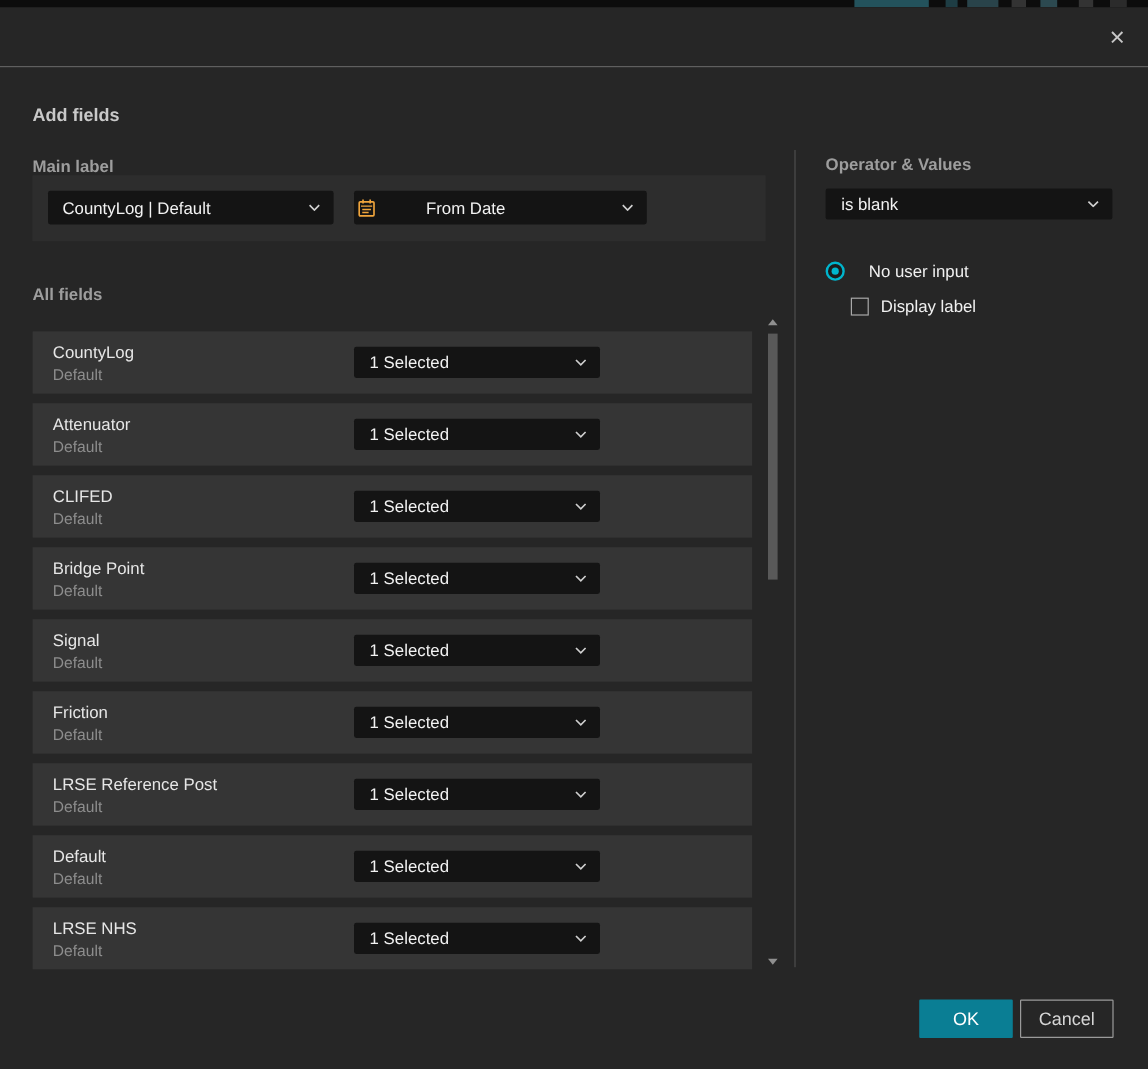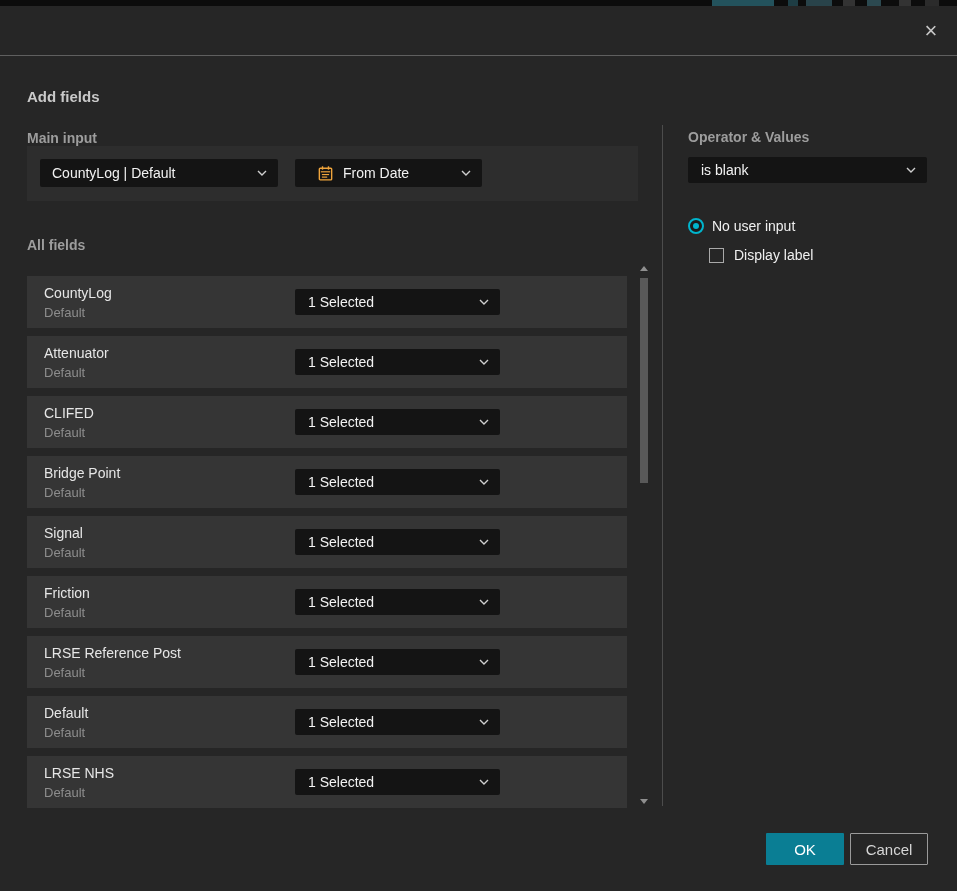--- a/index.html
+++ b/index.html
@@ -28,21 +28,21 @@
   .label-main-field { left:27px; top:124px; }
   .label-all-fields { left:27px; top:231px; }
 
   .main-panel { position:absolute; left:27px; top:140px; width:611px; height:55px; background:#2d2d2d; }
 
   .dd { position:absolute; background:#141414; border-radius:2px; display:flex; align-items:center; cursor:pointer; }
   .dd .dd-label { color:#f2f2f2; font-size:14px; white-space:nowrap; }
   .dd .chev { position:absolute; right:11px; top:50%; transform:translateY(-50%); display:block; }
 
   .dd-layer { left:13px; top:13px; width:238px; height:28px; padding-left:12px; }
-  .dd-field { left:268px; top:13px; width:187px; height:28px; padding-left:22px; }
+  .dd-field { left:268px; top:13px; width:244px; height:28px; padding-left:2px;gap:32px; }
   .cal-icon { display:inline-block; margin-right:9px; color:var(--calendar-color,#f0a53c); flex:0 0 auto; }
 
   
   .fields-list { position:absolute; left:27px; top:257px; width:600px; height:532px; overflow:hidden;margin-top:13px; }
   .field-row { position:relative; width:600px; height:52px; background:#353535; margin-bottom:8px; }
   .field-row .fname { position:absolute; left:17px; top:9px; font-size:14px; color:#e6e6e6; }
   .field-row .fsub  { position:absolute; left:17px; top:29px; font-size:13px; color:#8d8d8d; }
   .field-row .dd-sel { left:268px; top:13px; width:205px; height:26px; padding-left:13px; }
 
   
@@ -55,21 +55,21 @@
   
   .v-divider { position:absolute; left:662px; top:119px; width:1px; height:681px; background:#4c4c4c; }
 
   .label-operator { left:688px; top:123px; }
   .dd-operator { left:688px; top:151px; width:239px; height:26px; padding-left:13px; }
 
   .radio-row { position:absolute; left:688px; top:212px; display:flex; align-items:center; cursor:pointer; }
   .radio-outer { width:16px; height:16px; border-radius:50%; border:2.5px solid var(--radio-color,#00b5cd); background:#1b1b1b;
                  display:flex; align-items:center; justify-content:center; flex:0 0 auto; }
   .radio-dot { width:6px; height:6px; border-radius:50%; background:var(--radio-color,#00b5cd); }
-  .radio-row .rlabel { margin-left:8px; font-size:14px; color:#f0f0f0; }
+  .radio-row .rlabel { margin-left:20px; font-size:14px; color:#f0f0f0; }
 
   .check-row { position:absolute; left:709px; top:241px; display:flex; align-items:center; cursor:pointer; }
   .checkbox { width:15px; height:15px; border:1.5px solid #a9a9a9; background:transparent; flex:0 0 auto; }
   .check-row .clabel { margin-left:10px; font-size:14px; color:#f0f0f0; }
 
   
   .btn { position:absolute; top:827px; height:32px; font-size:15px; cursor:pointer; border-radius:1px;
          font-family:"Liberation Sans", sans-serif; }
   .btn-ok { left:766px; width:78px; background:var(--accent-teal,#0a7e94); border:none; color:#ffffff; }
   .btn-cancel { left:850px; width:78px; background:transparent; border:1px solid #9a9a9a; color:#d6d6d6;text-align:center; }
@@ -90,21 +90,21 @@
   </div>
 
   <div class="dialog">
 
     <div class="titlebar">
       <button class="close-btn">×</button>
     </div>
 
     <div class="heading-add-fields">Add fields</div>
 
-    <div class="section-label label-main-field">Main input</div>
+    <div class="section-label label-main-field">Main label</div>
 
     <div class="main-panel">
       <div class="dd dd-layer">
         <span class="dd-label">CountyLog | Default</span>
         <svg class="chev" width="10" height="6" viewBox="0 0 10 6">
             <path d="M1 1 L5 5 L9 1" stroke="#cfcfcf" stroke-width="1.4" fill="none"></path>
           </svg>
       </div>
       <div class="dd dd-field">
         <svg class="cal-icon" width="17" height="17" viewBox="0 0 16 16">

